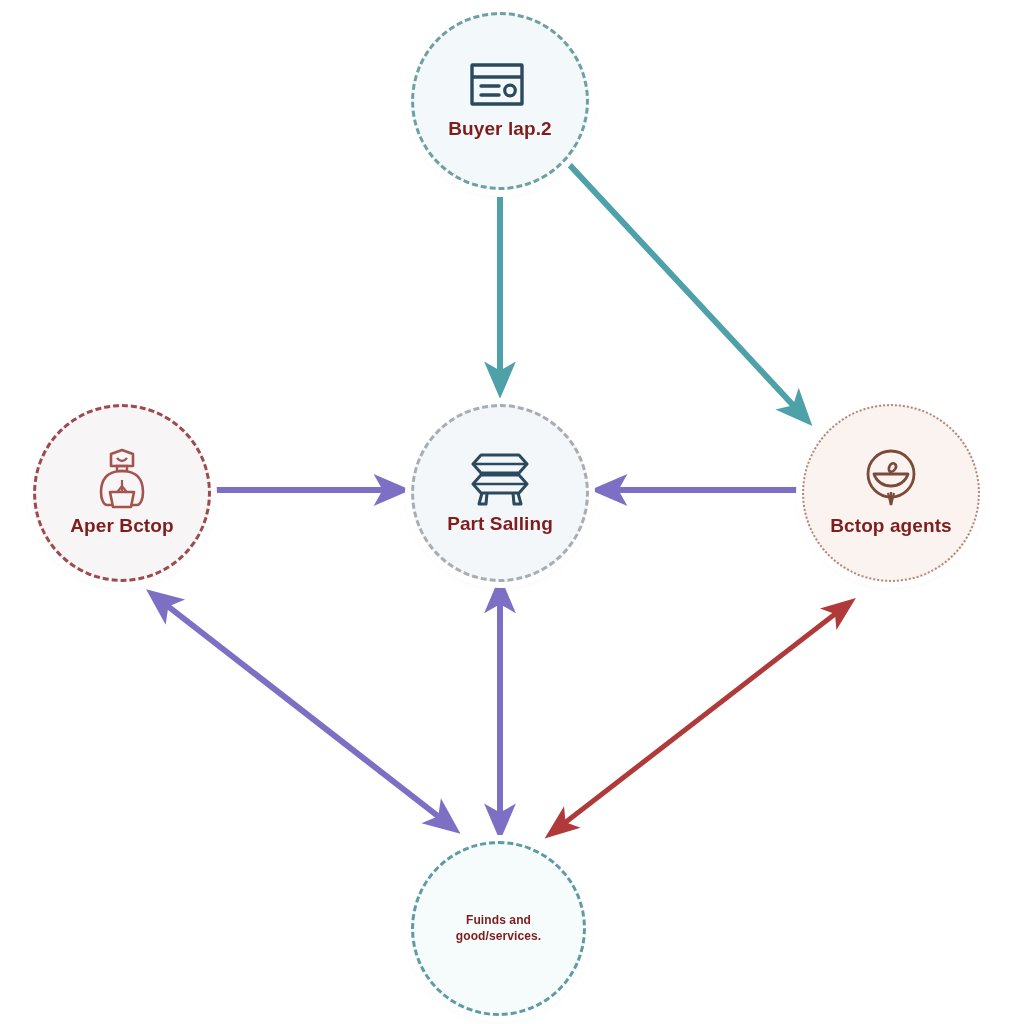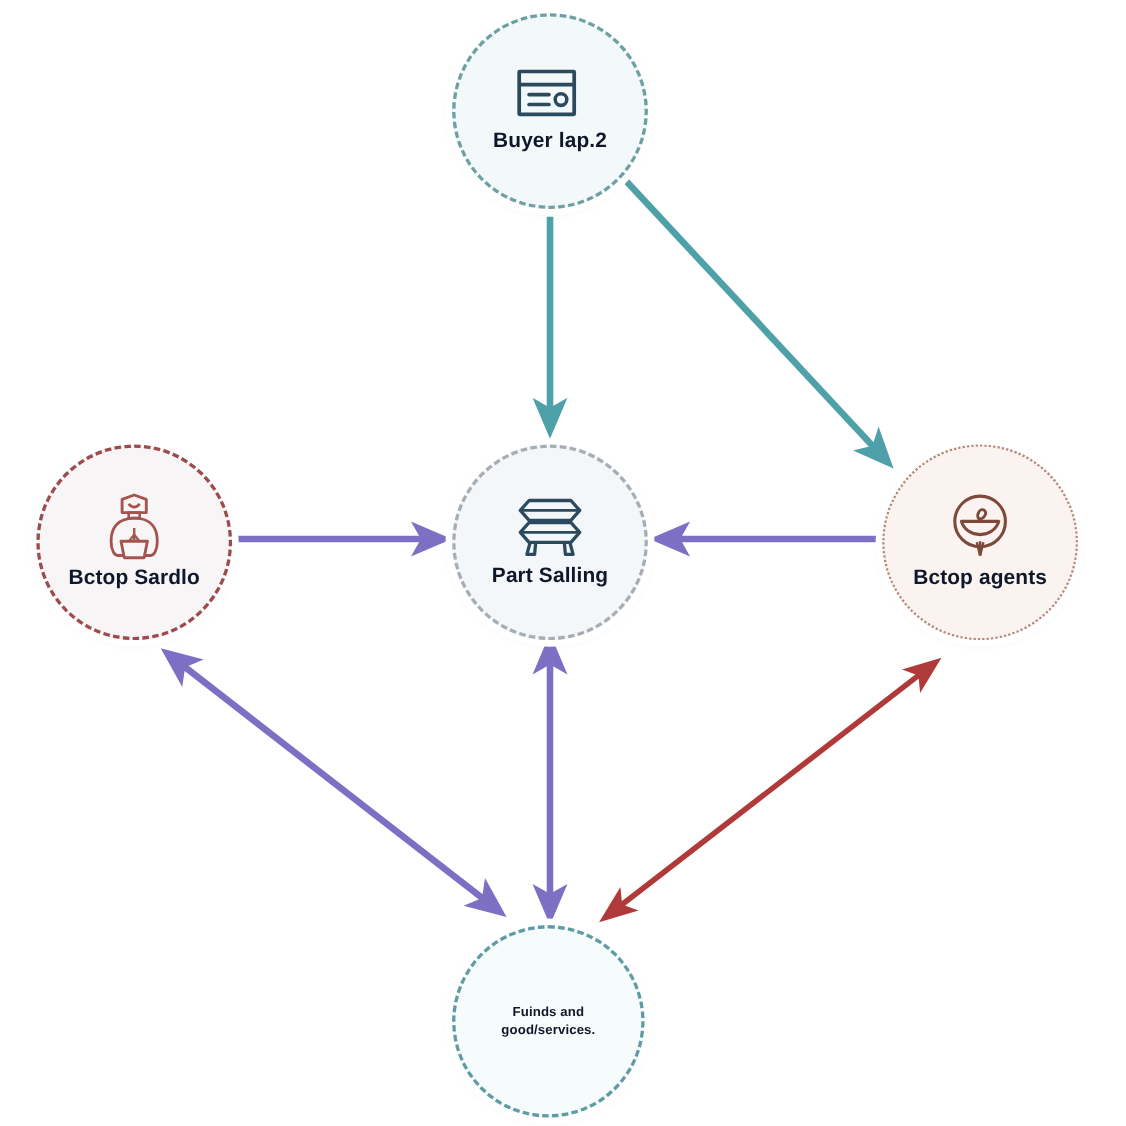--- a/index.html
+++ b/index.html
@@ -40,21 +40,21 @@
     box-shadow: 0 0 0 6px #ffffff, 0 2px 9px rgba(120,120,130,0.20);
   }
   .node-icon {
     display: block;
     margin-bottom: 4px;
     line-height: 0;
   }
   .node-label {
     font-size: 19px;
     font-weight: bold;
-    color: #0f172a;
+    color: #7f1d1d;
     text-align: center;
     line-height: 1.22;
     letter-spacing: 0.1px;
     padding: 0 8px;
     white-space: pre-line;
   }
 
   
   #node-buyer {
     left: 411px; top: 12px; width: 178px; height: 178px;
@@ -148,21 +148,21 @@
       <svg width="58" height="62" viewBox="0 0 58 62" fill="none">
         <path d="M18 6 L29 2 L40 6 L40 18 L18 18 Z" stroke="#a4534f" stroke-width="2.6" stroke-linejoin="round"></path>
         <path d="M24 10 Q29 16 34 10" stroke="#a4534f" stroke-width="2.4" fill="none"></path>
         <path d="M24 18 H34 V23 H24 Z" stroke="#a4534f" stroke-width="2.4"></path>
         <path d="M29 23 C13 23 8 33 8 44 C8 52 11 57 14 57 L44 57 C47 57 50 52 50 44 C50 33 45 23 29 23 Z" stroke="#a4534f" stroke-width="2.6" stroke-linejoin="round"></path>
         <path d="M29 32 V47" stroke="#a4534f" stroke-width="2.2"></path>
         <path d="M22 47 L29 38 L36 47" stroke="#a4534f" stroke-width="2.2" fill="none"></path>
         <path d="M17 44 H41 L38 59 H20 Z" fill="#f7f5f6" stroke="#a4534f" stroke-width="2.6" stroke-linejoin="round"></path>
       </svg>
     </span>
-    <div class="node-label">Bctop Sardlo</div>
+    <div class="node-label">Aper Bctop</div>
   </div>
 
   <div class="node" id="node-part">
     <span class="node-icon">
       <svg width="66" height="58" viewBox="0 0 66 58" fill="none">
         <path d="M14 5 H52 L60 14 L52 23 H14 L6 14 Z" stroke="#2c4a5e" stroke-width="3" stroke-linejoin="round"></path>
         <path d="M14 25 H52 L60 34 L52 43 H14 L6 34 Z" stroke="#2c4a5e" stroke-width="3" stroke-linejoin="round"></path>
         <path d="M6 14 H60" stroke="#2c4a5e" stroke-width="2.6"></path>
         <path d="M6 34 H60" stroke="#2c4a5e" stroke-width="2.6"></path>
         <path d="M15 43 L12 54 H19 L20 43" stroke="#2c4a5e" stroke-width="3" stroke-linejoin="round"></path>

